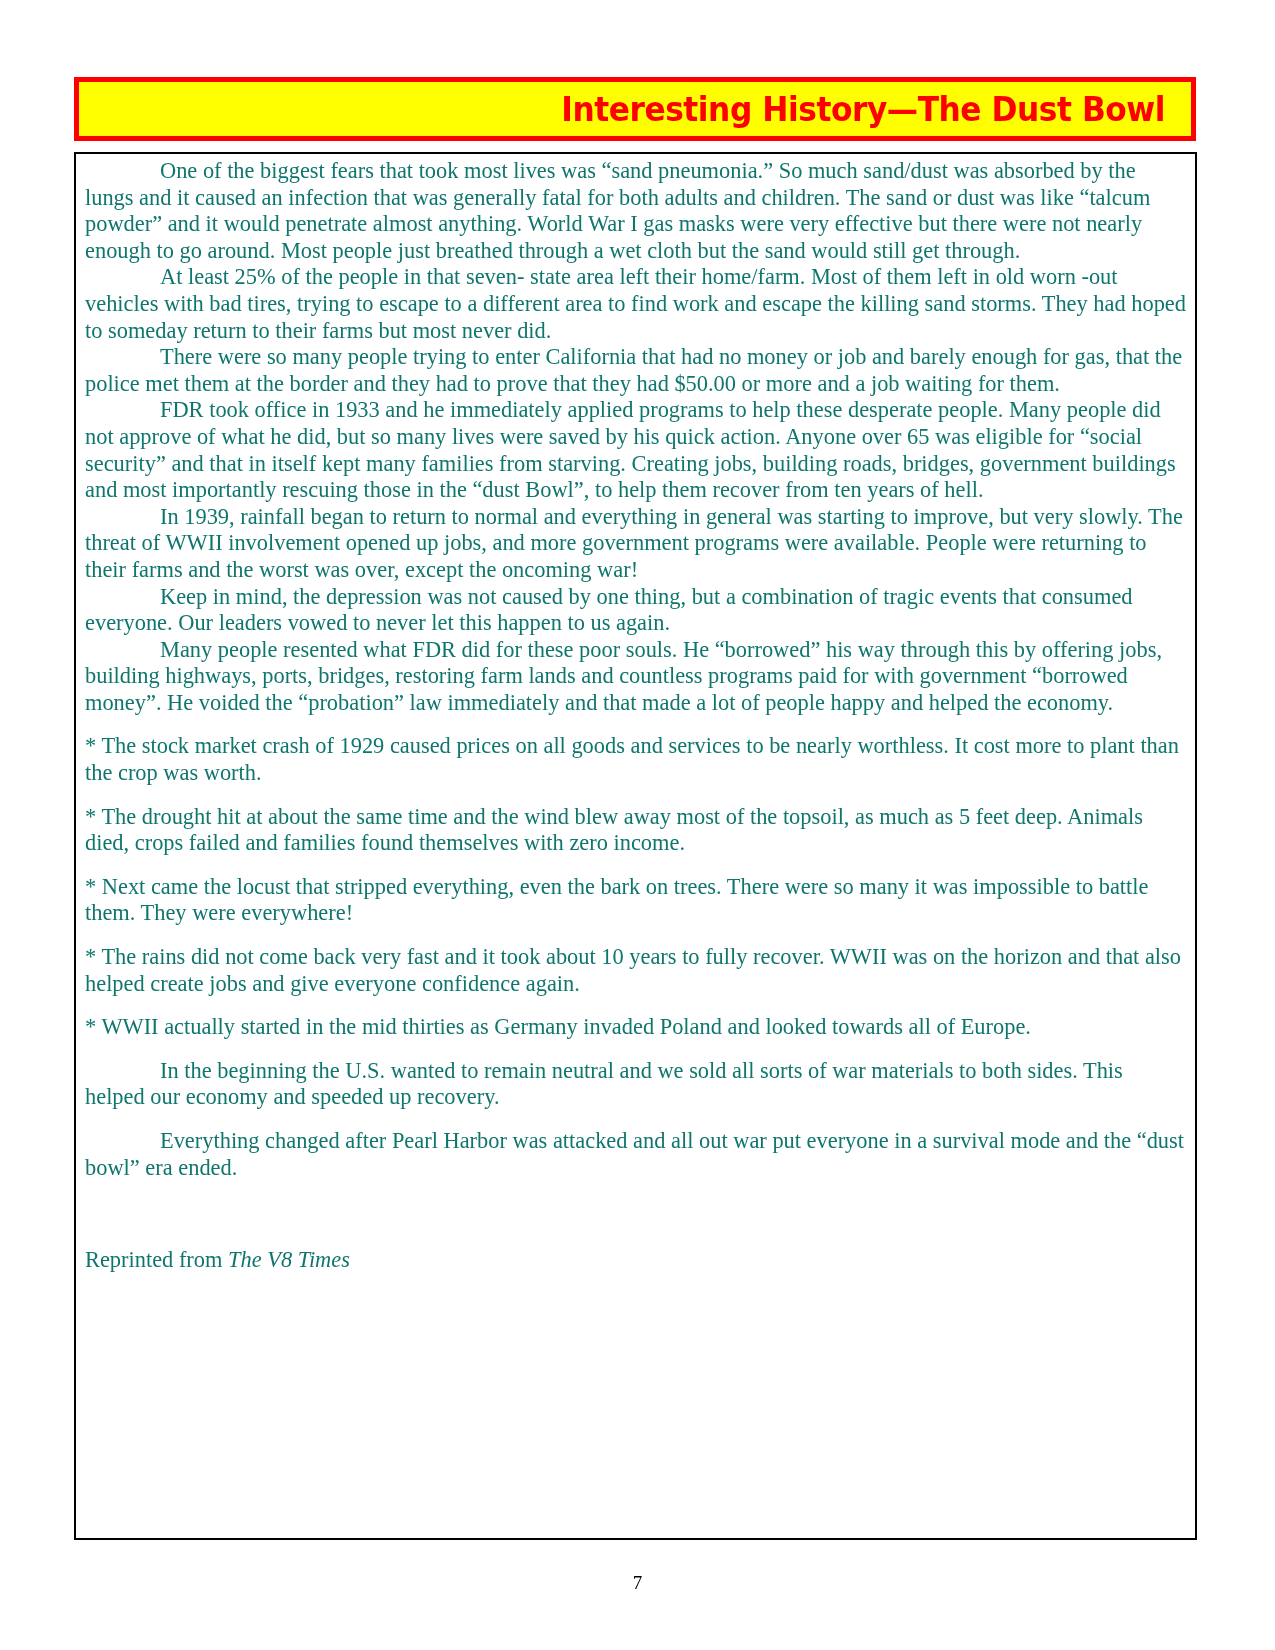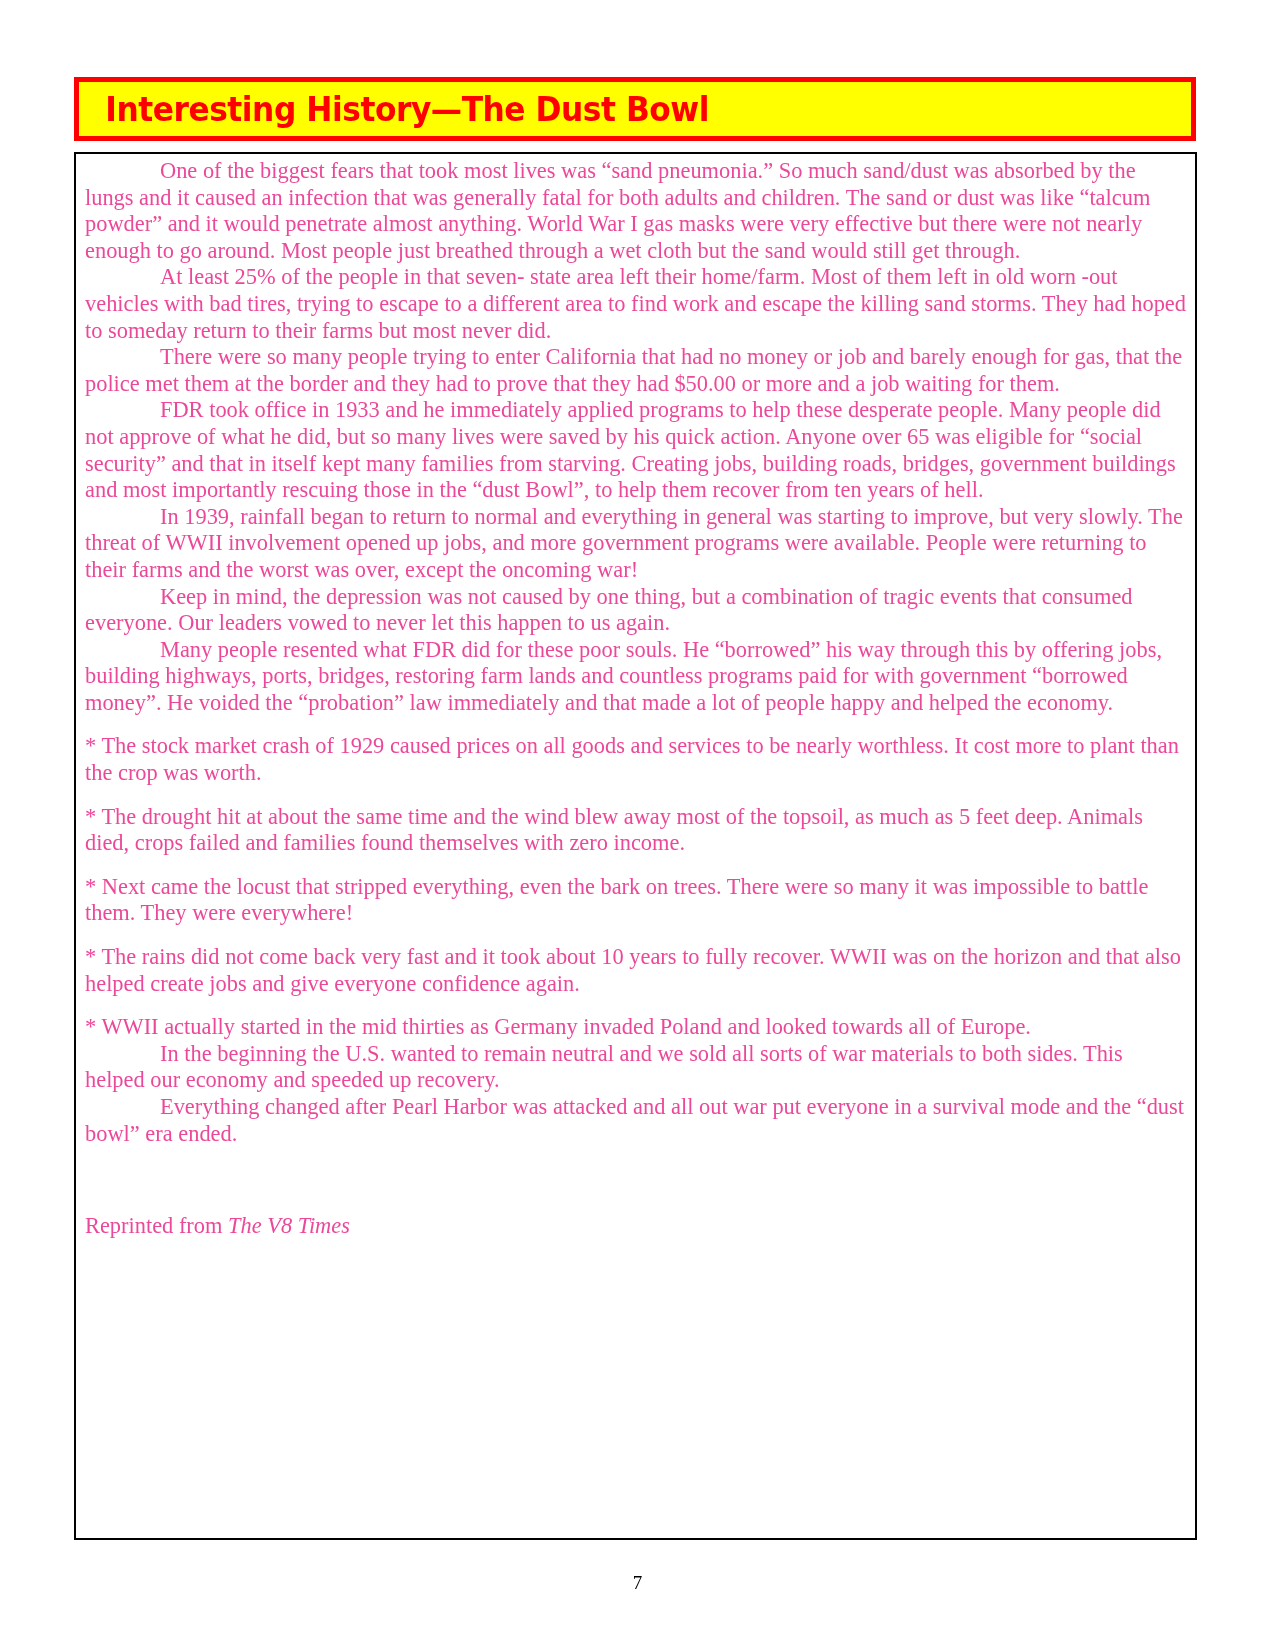--- a/index.html
+++ b/index.html
@@ -17,21 +17,21 @@
       position: absolute;
       left: 74px;
       top: 77px;
       width: 1122px;
       height: 64px;
       box-sizing: border-box;
       background: #ffff00;
       border: 5px solid #ff0000;
       display: flex;
       align-items: center;
-      justify-content: flex-start;
+      justify-content: flex-end;
     }
     .title-text {
       font-family: "DejaVu Sans", sans-serif;
       font-weight: bold;
       font-size: 34px;
       color: #ff0000;
       letter-spacing: -0.5px;
       transform: scaleX(0.92);
       white-space: nowrap;
     }
@@ -40,27 +40,28 @@
       left: 74px;
       top: 152px;
       width: 1123px;
       height: 1388px;
       box-sizing: border-box;
       border: 2px solid #000000;
       padding: 4px 8px 0 9px;
       font-family: "Liberation Serif", serif;
       font-size: 22.4px;
       line-height: 26.6px;
-      color: #ec4899;
+      color: #0f766e;
     }
     .para {
       margin: 0;
       text-indent: 75px;
     }
     .para.gap-lg {
+      margin-top: 17px;
     }
     .bullet {
       margin: 17px 0 0 0;
       text-indent: 0;
     }
     .credit {
       margin-top: 66px;
       text-indent: 0;
     }
     .credit em {

